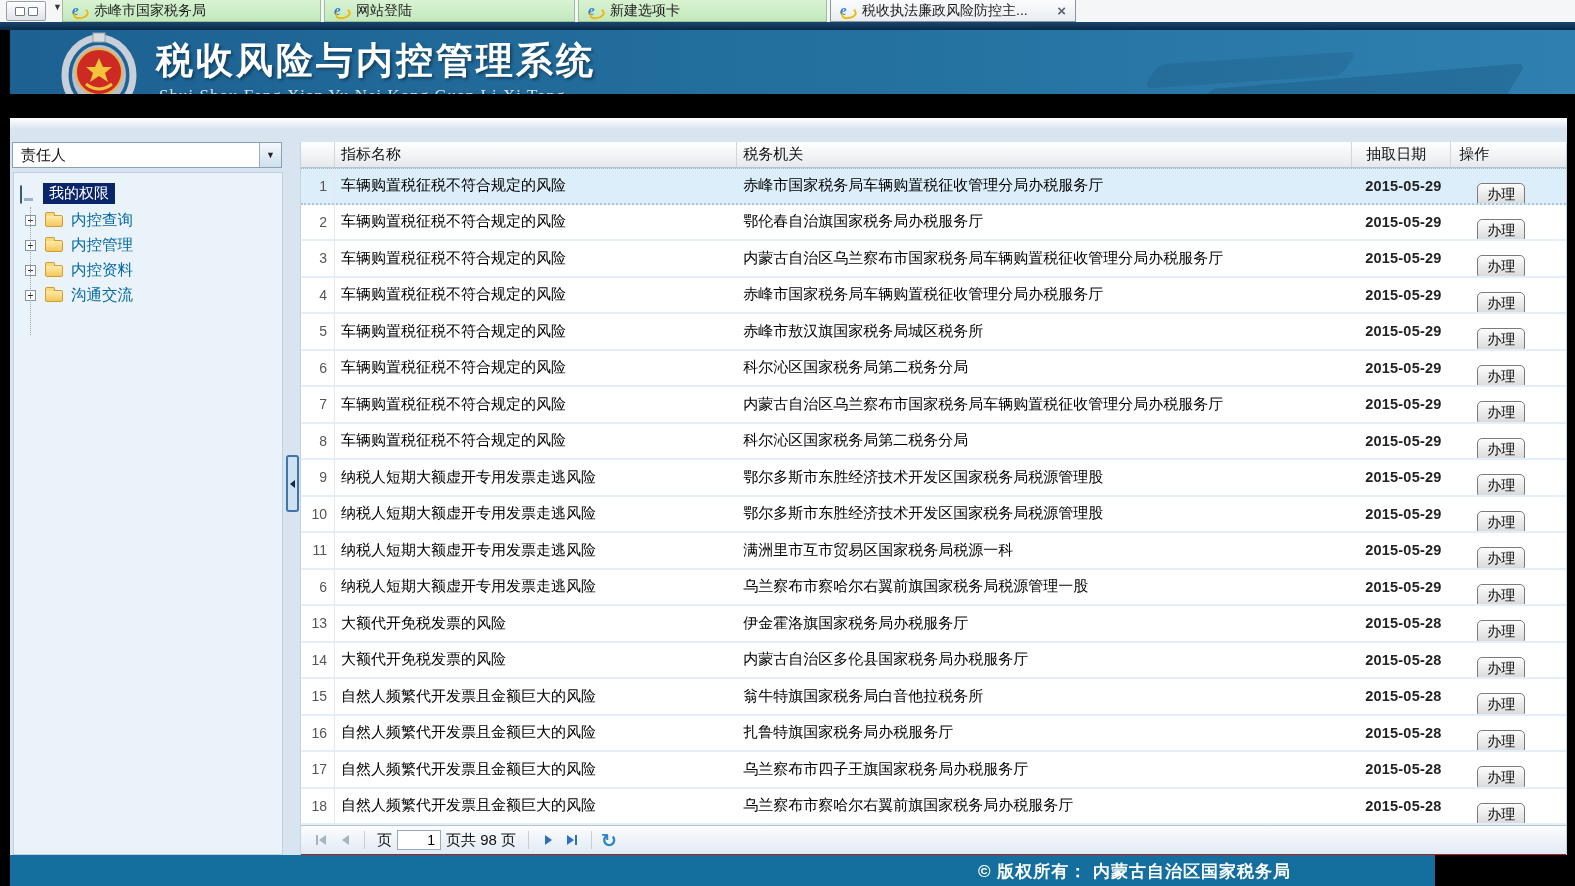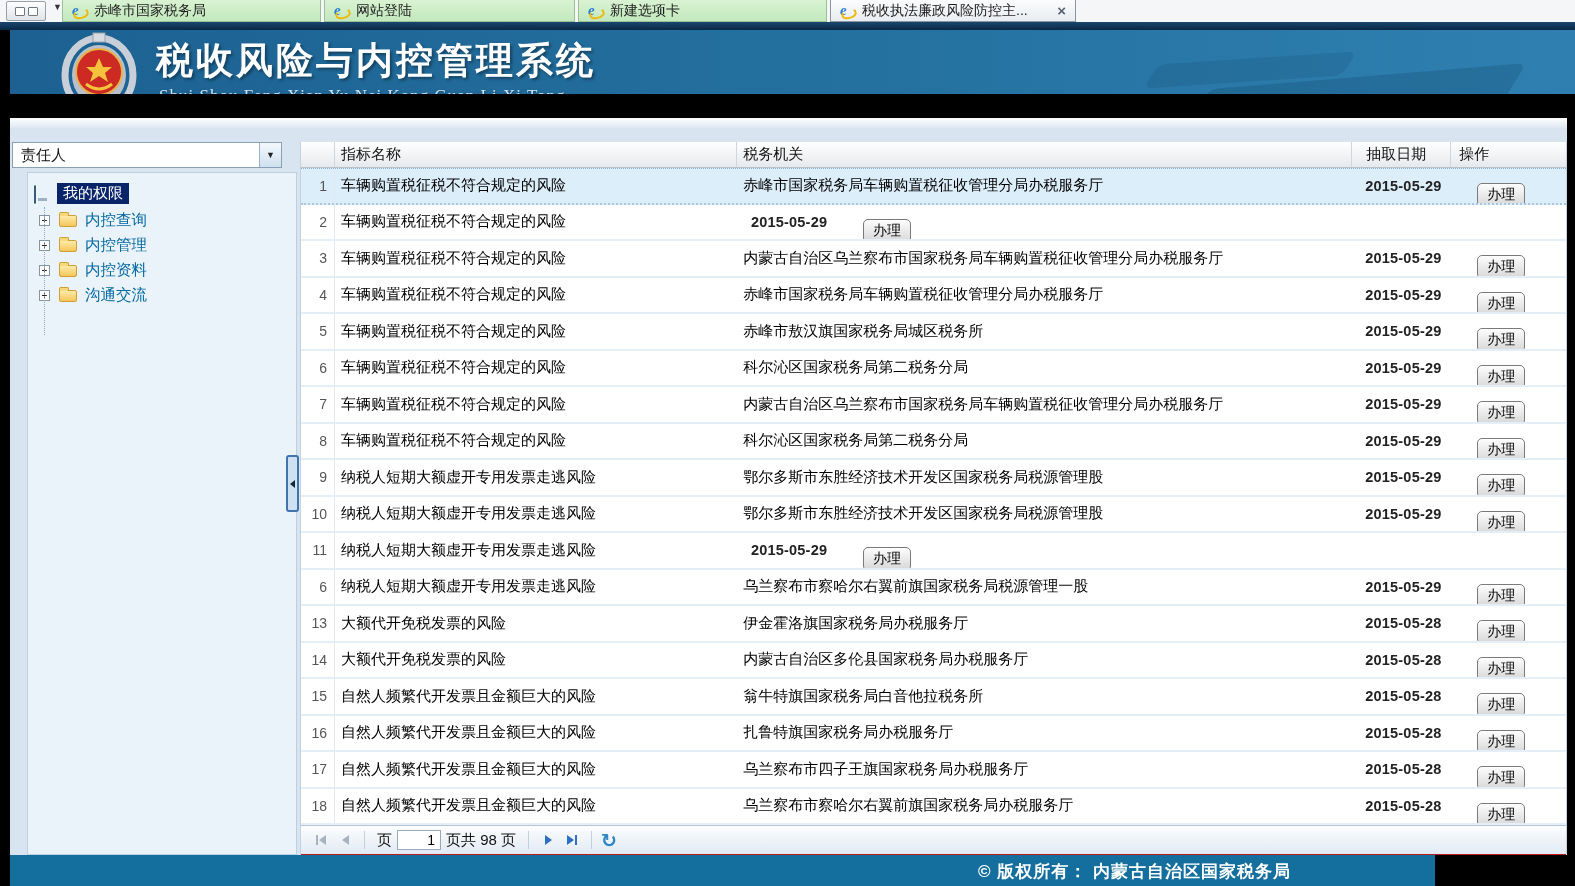--- a/index.html
+++ b/index.html
@@ -41,21 +41,21 @@
 
   
   .content { position:absolute; top:128px; left:10px; width:1557px; height:727px; background:#d8e5f1; }
 
   
   .combo { position:absolute; left:2px; top:14px; width:270px; height:26px; background:#fff;
     border:1px solid #8aa0b4; display:flex; align-items:center; cursor:pointer; }
   .combo-text { flex:1; padding-left:8px; font-size:15px; color:#111; }
   .combo-btn { width:22px; height:100%; background:linear-gradient(#f4f9fd,#cfe0ee); border-left:1px solid #9ab0c4;
     display:flex; align-items:center; justify-content:center; font-size:9px; color:#222; cursor:pointer; }
-  .treepanel { position:absolute; left:17px; top:44px; width:270px; height:683px; background:#eaf2fa;
+  .treepanel { position:absolute; left:3px; top:44px; width:270px; height:683px; background:#eaf2fa;
     border:1px solid #bcd0e2; padding-top:8px; }
   .tree-line { position:absolute; left:16px; top:34px; width:1px; height:128px; border-left:1px dotted #93a5b5; }
   .tree-root { display:flex; align-items:center; gap:6px; margin:2px 0 4px 6px; cursor:pointer; }
   .monitor-icon { position:relative; width:17px; height:15px; flex:none; }
   .monitor-icon .scr { width:17px; height:12px; border:1px solid #3a5a7a; border-radius:2px;
     background:linear-gradient(135deg,#8fc2ee,#2d6da8); }
   .monitor-icon::after { content:""; position:absolute; left:4px; bottom:0; width:9px; height:3px; background:#9db2c6; }
   .root-label { background:#0a246a; color:#fff; font-size:15px; padding:1px 6px; }
   .tree-item { display:flex; align-items:center; margin-left:11px; height:25px; cursor:pointer; }
   .expand-box { width:11px; height:11px; border:1px solid #8296a8; background:#fff; font-size:10px;
@@ -217,20 +217,21 @@
           <div class="cell c-ind">车辆购置税征税不符合规定的风险</div>
           <div class="cell c-auth">赤峰市国家税务局车辆购置税征收管理分局办税服务厅</div>
           <div class="cell c-date">2015-05-29</div>
           <div class="cell c-op">
             <button class="handle-btn">办理</button>
           </div>
         </div>
           <div class="trow">
           <div class="cell c-num">2</div>
           <div class="cell c-ind">车辆购置税征税不符合规定的风险</div>
+          <div class="cell c-auth">鄂伦春自治旗国家税务局办税服务厅</div>
           <div class="cell c-date">2015-05-29</div>
           <div class="cell c-op">
             <button class="handle-btn">办理</button>
           </div>
         </div>
           <div class="trow">
           <div class="cell c-num">3</div>
           <div class="cell c-ind">车辆购置税征税不符合规定的风险</div>
           <div class="cell c-auth">内蒙古自治区乌兰察布市国家税务局车辆购置税征收管理分局办税服务厅</div>
           <div class="cell c-date">2015-05-29</div>
@@ -297,20 +298,21 @@
           <div class="cell c-ind">纳税人短期大额虚开专用发票走逃风险</div>
           <div class="cell c-auth">鄂尔多斯市东胜经济技术开发区国家税务局税源管理股</div>
           <div class="cell c-date">2015-05-29</div>
           <div class="cell c-op">
             <button class="handle-btn">办理</button>
           </div>
         </div>
           <div class="trow">
           <div class="cell c-num">11</div>
           <div class="cell c-ind">纳税人短期大额虚开专用发票走逃风险</div>
+          <div class="cell c-auth">满洲里市互市贸易区国家税务局税源一科</div>
           <div class="cell c-date">2015-05-29</div>
           <div class="cell c-op">
             <button class="handle-btn">办理</button>
           </div>
         </div>
           <div class="trow">
           <div class="cell c-num">6</div>
           <div class="cell c-ind">纳税人短期大额虚开专用发票走逃风险</div>
           <div class="cell c-auth">乌兰察布市察哈尔右翼前旗国家税务局税源管理一股</div>
           <div class="cell c-date">2015-05-29</div>

